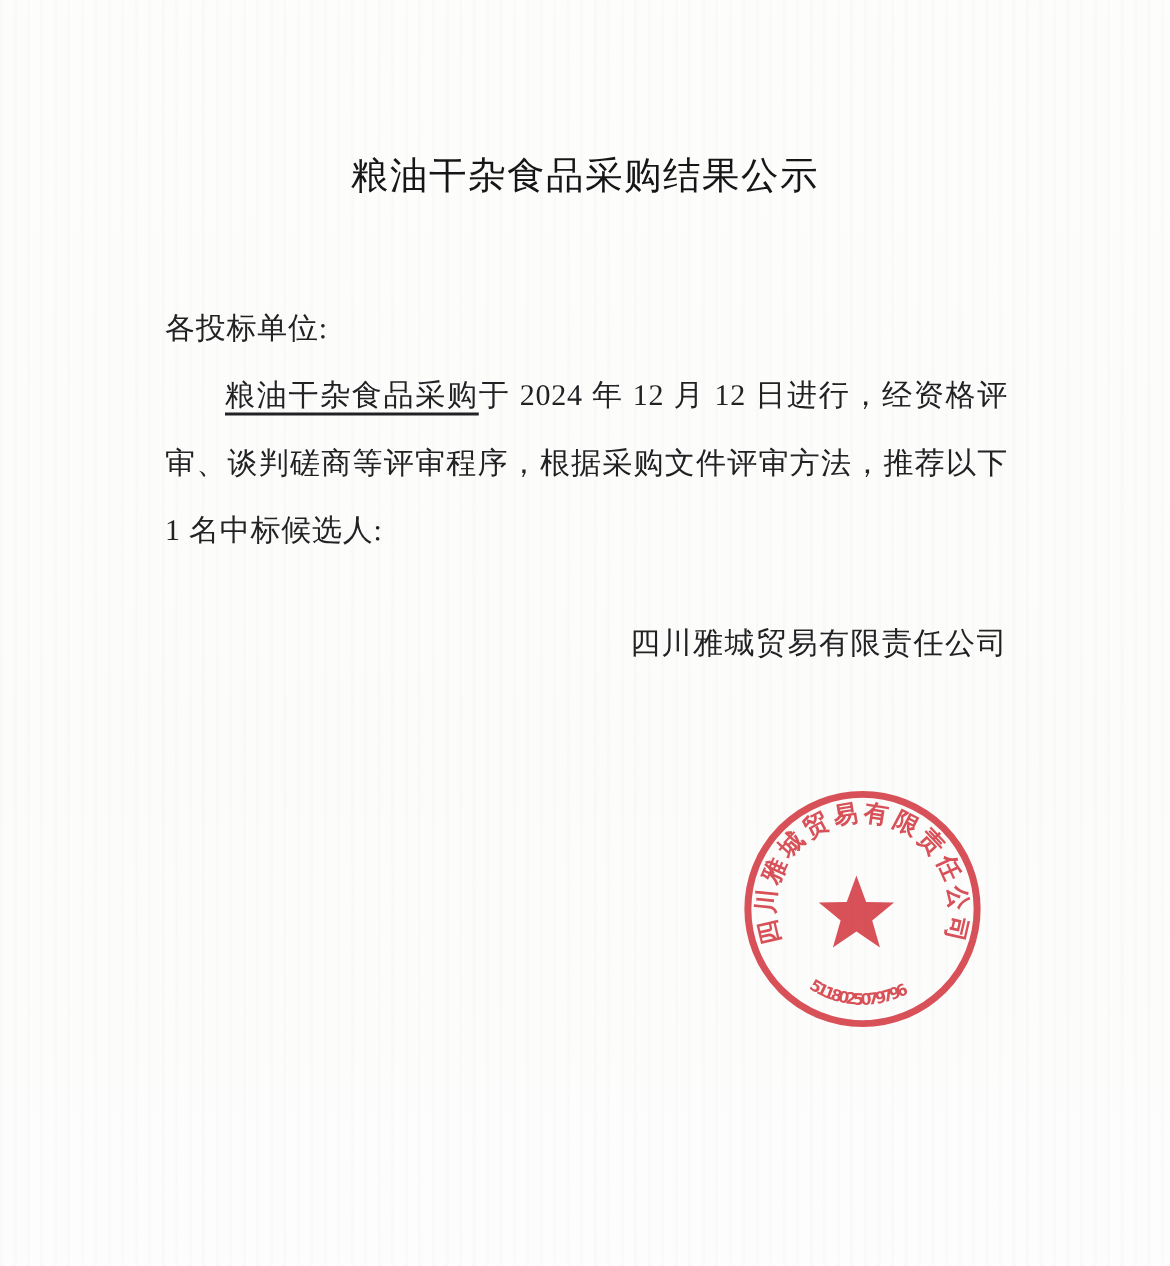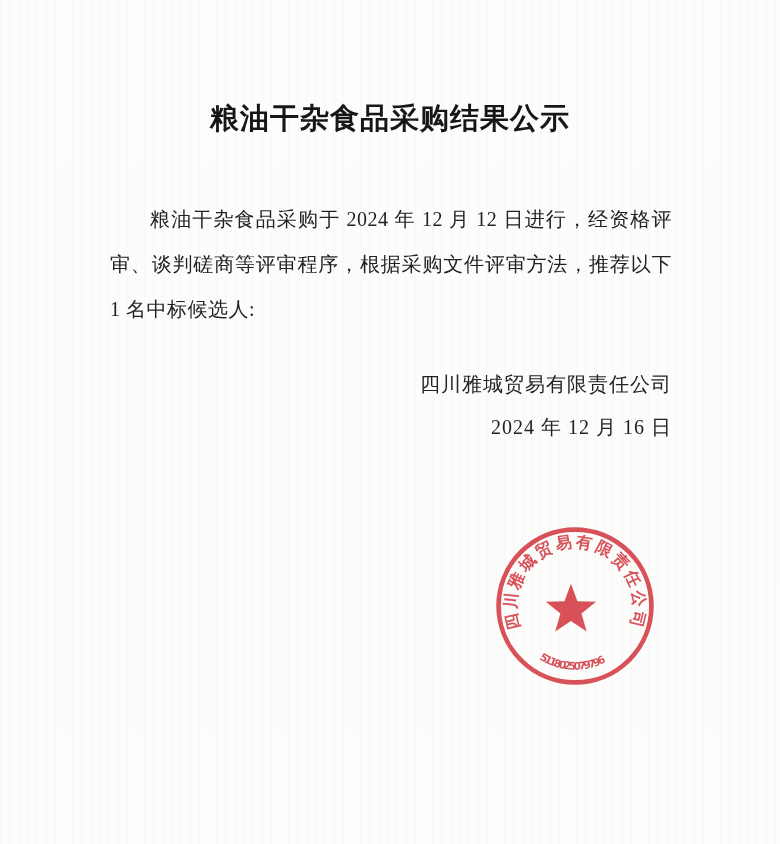--- a/index.html
+++ b/index.html
@@ -19,42 +19,43 @@
         rgba(120,120,125,0.022) 0px, rgba(120,120,125,0.022) 2px,
         rgba(255,255,255,0) 2px, rgba(255,255,255,0) 9px),
       linear-gradient(180deg, #fdfdfc 0%, #fcfcfb 60%, #fdfdfd 100%);
     font-family: "Liberation Serif", "DejaVu Serif", serif;
     color: #1c1c1e;
   }
 
   .doc-title {
     padding-top: 97px;
     text-align: center;
-    font-size: 29px;
+    font-size: 25px;
     line-height: 42px;
-    font-weight: bold;
+    font-weight: normal;
     letter-spacing: 1px;
     color: #161618;
   }
 
   .doc-body {
     margin: 58px 108px 0 110px; 
     font-size: 20px;
     line-height: 45px;
     letter-spacing: 0.5px;
     text-align: justify;
     text-justify: inter-ideograph;
     color: #222225;
   }
 
   .doc-body p { margin: 0; }
 
   .indent { text-indent: 2em; }
 
   .u {
+    text-decoration: underline;
     text-underline-offset: 5px;
     text-decoration-thickness: 1.5px;
   }
 
   .signature-block {
     margin: 31px 108px 0 110px;
     text-align: right;
     font-size: 20px;
     line-height: 43px;
     letter-spacing: 1px;
@@ -99,29 +100,29 @@
 </style>
 </head>
 <body>
 
 <div class="page">
 
   <h1 class="doc-title">粮油干杂食品采购结果公示</h1>
 
   <div class="doc-body">
 
+    <p>各投标单位:</p>
 
     <p class="indent"><span class="u">粮油干杂食品采购</span><span>于 2024 年 12 月 12 日进行，经资格评审、谈判磋商等评审程序，根据采购文件评审方法，推荐以下 1 名中标候选人:</span></p>
 
 
   </div>
 
   <div class="signature-block">
     <div>四川雅城贸易有限责任公司</div>
-    <div>2024 年 12 月 16 日</div>
   </div>
 
   <svg class="stamp" viewBox="0 0 164 164" xmlns="http://www.w3.org/2000/svg">
     <defs>
       <path id="arcTop" d="M 29.4 106.5 A 58 58 0 1 1 134.6 106.5" fill="none"></path>
       <path id="arcBottom" d="M 45.8 133.6 A 63 63 0 0 0 118.2 133.6" fill="none"></path>
     </defs>
 
     <circle class="ring" cx="82" cy="82" r="75.5"></circle>
 

